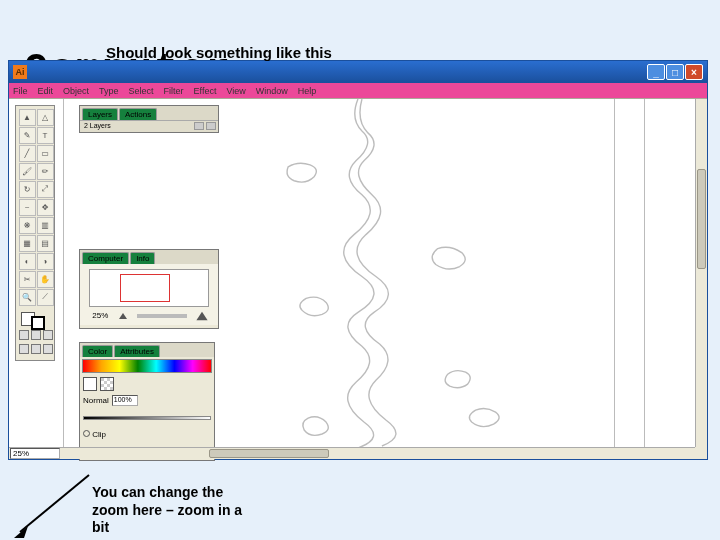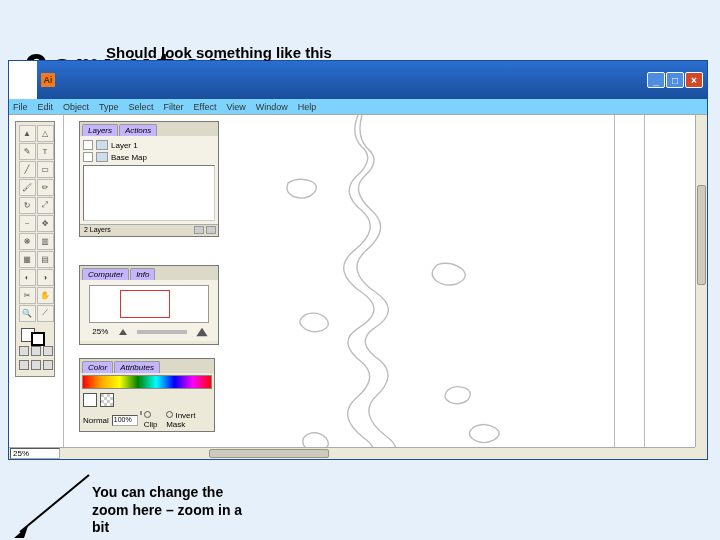--- a/index.html
+++ b/index.html
@@ -37,47 +37,46 @@
     left: 8px;
     width: 700px;
     height: 400px;
     border: 1px solid #1a4f9c;
     background: #fff;
     z-index: 2;
     display: flex;
     flex-direction: column;
   }
   .titlebar {
-    height: 38px;
+    height: 22px;
     background: linear-gradient(#2a6ed0, #1a4f9c);
     display: flex;
     align-items: center;
     padding: 4px 4px;
     color: #fff;
     font-size: 10px;
     justify-content: space-between;
-    margin-left: 28px;
   }
   .titlebar-left { display: flex; align-items: center; gap: 4px; }
   .ai-icon {
     width: 14px; height: 14px; background: #f07a1c;
     display: inline-flex; align-items: center; justify-content: center;
     font-size: 9px; font-weight: 700; color: #5a2d00;
   }
   .win-controls { display: flex; gap: 1px; }
   .win-btn {
     width: 18px; height: 16px; background: #4d8ee0;
     border: 1px solid #fff; border-radius: 2px;
     display: inline-flex; align-items: center; justify-content: center;
     color: #fff; font-size: 10px; font-weight: 700;
   }
   .win-btn.close { background: #d04a2a; }
   .menubar {
     height: 16px;
-    background: #7dd3fc;
+    background: #ec4899;
     border-bottom: 1px solid #aca899;
     display: flex;
     align-items: center;
     padding: 0 4px;
     font-size: 9px;
     gap: 10px;
     color: #333;
   }
   .menubar span { cursor: default; }
   .app-body { flex: 1; position: relative; background: #fff; }
@@ -124,26 +123,25 @@
   .panel-tabs {
     height: 14px;
     background: #dcd9c8;
     display: flex;
     align-items: flex-end;
     gap: 1px;
     padding: 0 2px;
   }
   .panel-tab {
     padding: 1px 5px;
-    background: #c4b5fd;
+    background: #15803d;
     border: 1px solid #999;
     border-bottom: none;
     border-radius: 2px 2px 0 0;
     font-size: 8px;
-    font-style: italic;
   }
   .panel-body {
     padding: 3px;
     background: #f4f2e6;
   }
   .layers { top: 6px; left: 70px; width: 140px; }
   .layers .row {
     display: flex; align-items: center; gap: 3px;
     padding: 1px 0;
     font-size: 8px;
@@ -168,21 +166,21 @@
     height: 14px;
     background: linear-gradient(90deg, red, orange, yellow, green, cyan, blue, magenta, red);
     margin: 2px;
     border: 1px solid #888;
   }
   .colorp .trans {
     display: flex; align-items: center; gap: 3px;
     padding: 2px 3px;
   }
   .colorp .trans .swatch { width: 14px; height: 14px; border: 1px solid #555; background: #fff; }
-  .colorp .opts { padding: 2px 3px; font-size: 8px; display: flex; flex-direction: row; gap: 2px; }
+  .colorp .opts { padding: 2px 3px; font-size: 8px; display: flex; flex-direction: column; gap: 10px; }
   .colorp .pct-row { display: flex; align-items: center; gap: 3px; }
   .colorp .pct { width: 26px; height: 11px; border: 1px inset #aaa; background: #fff; font-size: 7px; padding: 0 1px; }
   .colorp .grad { height: 4px; background: linear-gradient(90deg,#000,#fff); border: 1px solid #888; }
   .colorp .radio { width: 7px; height: 7px; border: 1px solid #555; border-radius: 50%; display: inline-block; }
 
   .canvas-area {
     position: absolute;
     top: 0; left: 0; right: 12px; bottom: 12px;
     background: #fff;
     overflow: hidden;
@@ -315,33 +313,20 @@
         <span class="mini"></span>
         <span class="mini"></span>
       </div>
     </div>
 
     <div class="panel layers">
       <div class="panel-tabs">
         <div class="panel-tab">Layers</div>
         <div class="panel-tab">Actions</div>
       </div>
-      <div class="panel-body">
-        <div class="row">
-          <span class="eye"></span>
-          <span class="thumb"></span>
-          <span>Layer 1</span>
-        </div>
-        <div class="row">
-          <span class="eye"></span>
-          <span class="thumb"></span>
-          <span>Base Map</span>
-        </div>
-        <div style="height:56px;background:#fff;border:1px inset #ccc;margin-top:2px"></div>
-      </div>
       <div class="foot">
         <span style="flex:1;font-size:7px;padding-left:2px">2 Layers</span>
         <i></i>
         <i></i>
       </div>
     </div>
 
     <div class="panel nav">
       <div class="panel-tabs">
         <div class="panel-tab">Computer</div>

